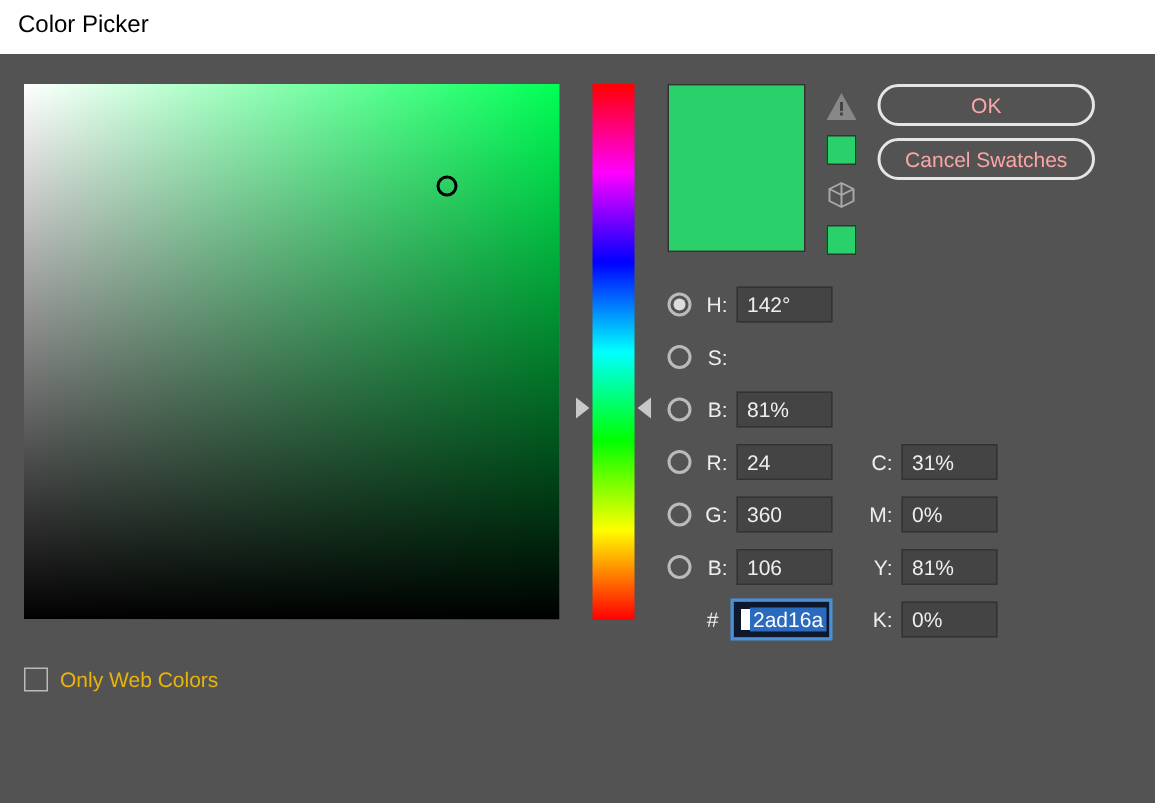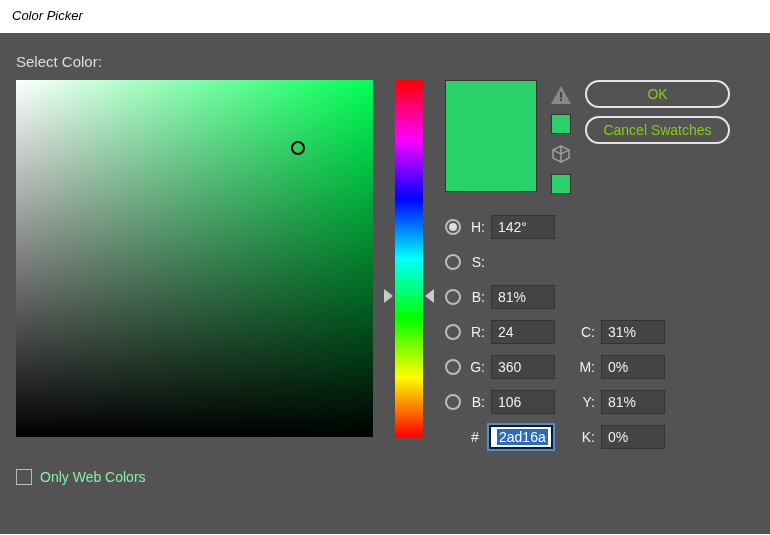--- a/index.html
+++ b/index.html
@@ -1,17 +1,17 @@
 <!DOCTYPE html>
 <html><head>
 <meta charset="utf-8">
 <style>
   * { box-sizing: border-box; margin: 0; padding: 0; font-family: "Segoe UI", Arial, sans-serif; }
   body { background: #fff; width: 770px; height: 535px; overflow: hidden; }
-  .titlebar { background: #fff; color: #000; padding: 8px 12px 10px; font-size: 13px; font-style: italic; }
+  .titlebar { background: #fff; color: #000; padding: 8px 12px 10px; font-size: 16px; }
   .panel { background: #535353; height: calc(100% - 34px); padding: 20px 16px 16px; color: #ddd; position: relative; }
   .label-select { font-size: 15px; color: #ddd; margin-bottom: 10px; }
   .workarea { display: flex; gap: 22px; }
   .sb-field { width: 357px; height: 357px; position: relative; background: linear-gradient(to right, #fff, #00ff55); }
   .sb-overlay { position: absolute; inset: 0; background: linear-gradient(to top, #000, rgba(0,0,0,0)); }
   .sb-cursor { position: absolute; width: 14px; height: 14px; border: 2px solid #000; border-radius: 50%; transform: translate(-50%, -50%); }
   .hue-wrap { position: relative; width: 28px; height: 357px; display: flex; align-items: center; }
   .hue-strip { width: 28px; height: 357px; background: linear-gradient(to bottom,
       #ff0000 0%, #ff00ff 16.6%, #0000ff 33.3%, #00ffff 50%,
       #00ff00 66.6%, #ffff00 83.3%, #ff0000 100%); }
@@ -20,43 +20,42 @@
   .hue-arrow.right { right: -11px; border-top: 7px solid transparent; border-bottom: 7px solid transparent; border-right: 9px solid #c8c8c8; }
   .rightcol { flex: 1; display: flex; flex-direction: column; }
   .toprow { display: flex; gap: 14px; margin-bottom: 18px; }
   .swatch-pair { display: flex; flex-direction: column; width: 92px; height: 112px; border: 1px solid #333; }
   .swatch-half { flex: 1; }
   .indicator-col { display: flex; flex-direction: column; gap: 10px; justify-content: flex-start; align-items: center; padding-top: 6px; }
   .warn-icon { width: 20px; height: 18px; }
   .warn-swatch { width: 20px; height: 20px; border: 1px solid #333; }
   .cube-icon { width: 20px; height: 20px; color: #bbb; }
   .buttons { display: flex; flex-direction: column; gap: 8px; }
-  .btn { width: 145px; height: 28px; border: 2px solid #e5e5e5; background: transparent; color: #84cc16; border-radius: 14px; font-size: 14px; cursor: pointer; }
+  .btn { width: 145px; height: 28px; border: 2px solid #e5e5e5; background: transparent; color: #fca5a5; border-radius: 14px; font-size: 14px; cursor: pointer; }
   .inputs-row { display: flex; gap: 20px; }
   .col-fields { display: flex; flex-direction: column; gap: 6px; font-size: 14px; }
   .field { display: flex; align-items: center; gap: 6px; height: 29px; }
   .radio { width: 16px; height: 16px; border: 2px solid #bbb; border-radius: 50%; display: inline-flex; align-items: center; justify-content: center; flex: none; }
   .radio.on::after { content: ""; width: 8px; height: 8px; background: #ddd; border-radius: 50%; }
   .flabel { width: 18px; text-align: right; color: #eee; }
   .flabel.wide { width: 20px; }
   .fval { width: 64px; height: 24px; background: #444; color: #eee; border: 1px solid #333; padding: 0 6px; font-size: 14px; display: flex; align-items: center; }
-  .fval.input { background: #fff; color: #000; border: 2px solid #0f172a; outline: 2px solid #4a90d9; }
+  .fval.input { background: #fff; color: #000; border: 5px solid #0f172a; outline: 2px solid #4a90d9; }
   .hexhash { width: 16px; text-align: center; color: #eee; }
   .hex-sel { background: #2a6bbf; color: #fff; padding: 0 2px; }
   .cmyk-col { padding-top: 105px; }
-  .webcolors { margin-top: 18px; display: flex; align-items: center; gap: 8px; font-size: 14px; color: #86efac; }
+  .webcolors { margin-top: 18px; display: flex; align-items: center; gap: 8px; font-size: 14px; color: #eab308; }
   .checkbox { width: 16px; height: 16px; border: 1.5px solid #bbb; background: transparent; }
 </style>
 </head>
 <body>
 
 <div class="titlebar">Color Picker</div>
 
 <div class="panel">
-  <div class="label-select">Select Color:</div>
 
   <div class="workarea">
 
     <div class="sb-field" id="sbField">
       <div class="sb-overlay"></div>
       <div class="sb-cursor" id="sbCursor" style="left: 79%; top: 19%;"></div>
     </div>
 
     <div class="hue-wrap">
       <div class="hue-strip"></div>

